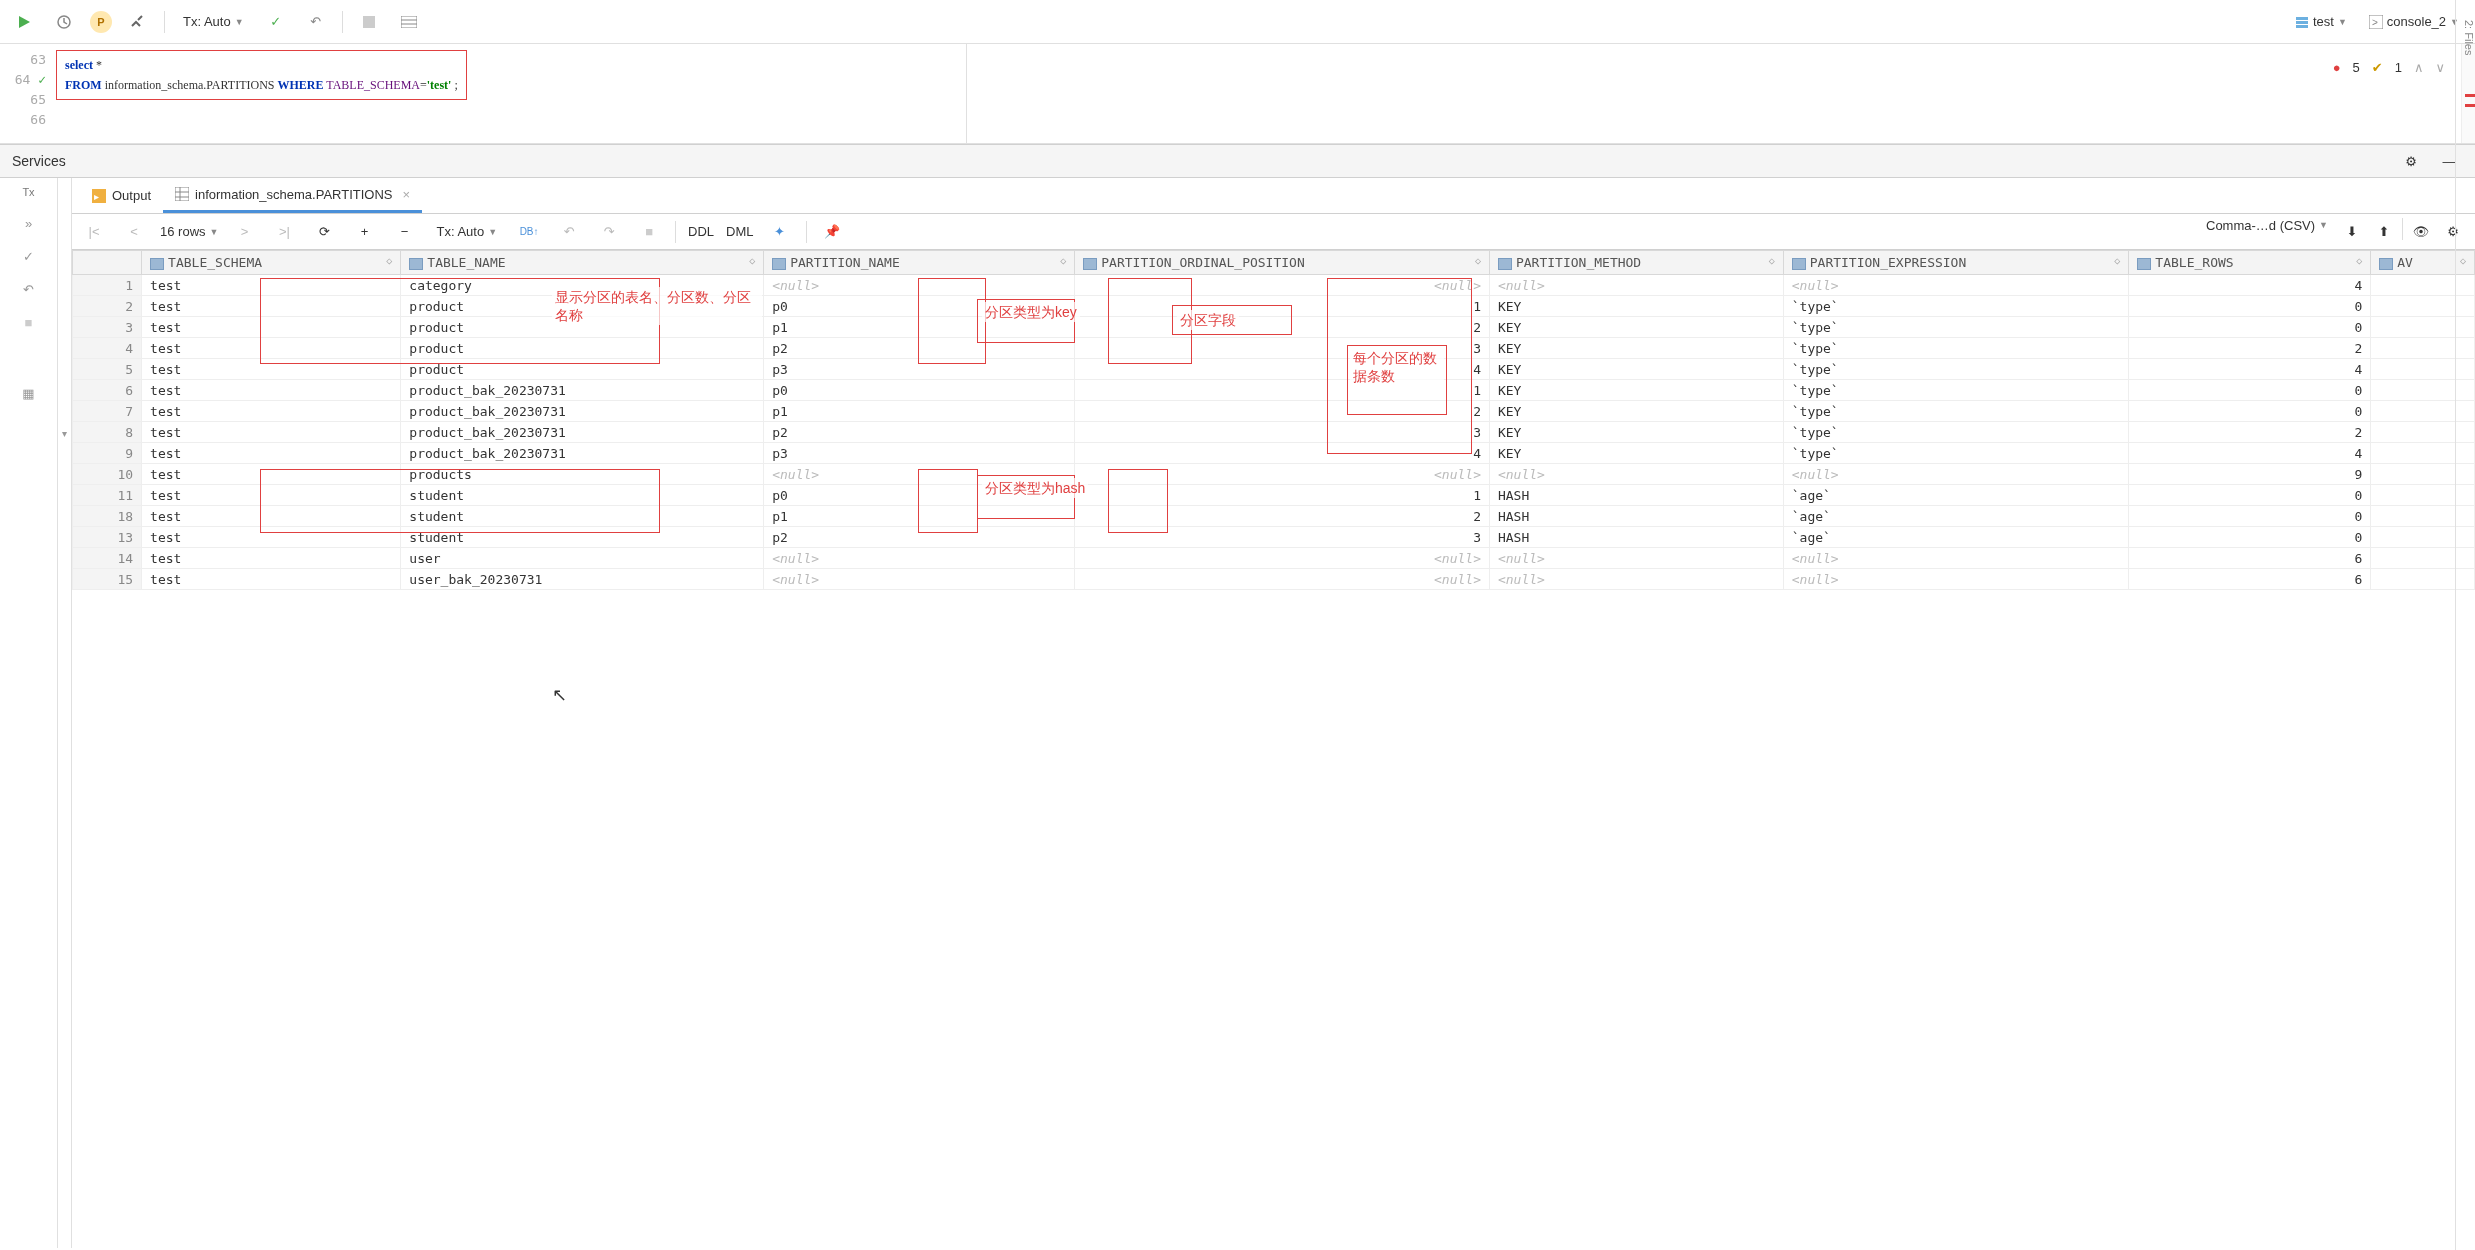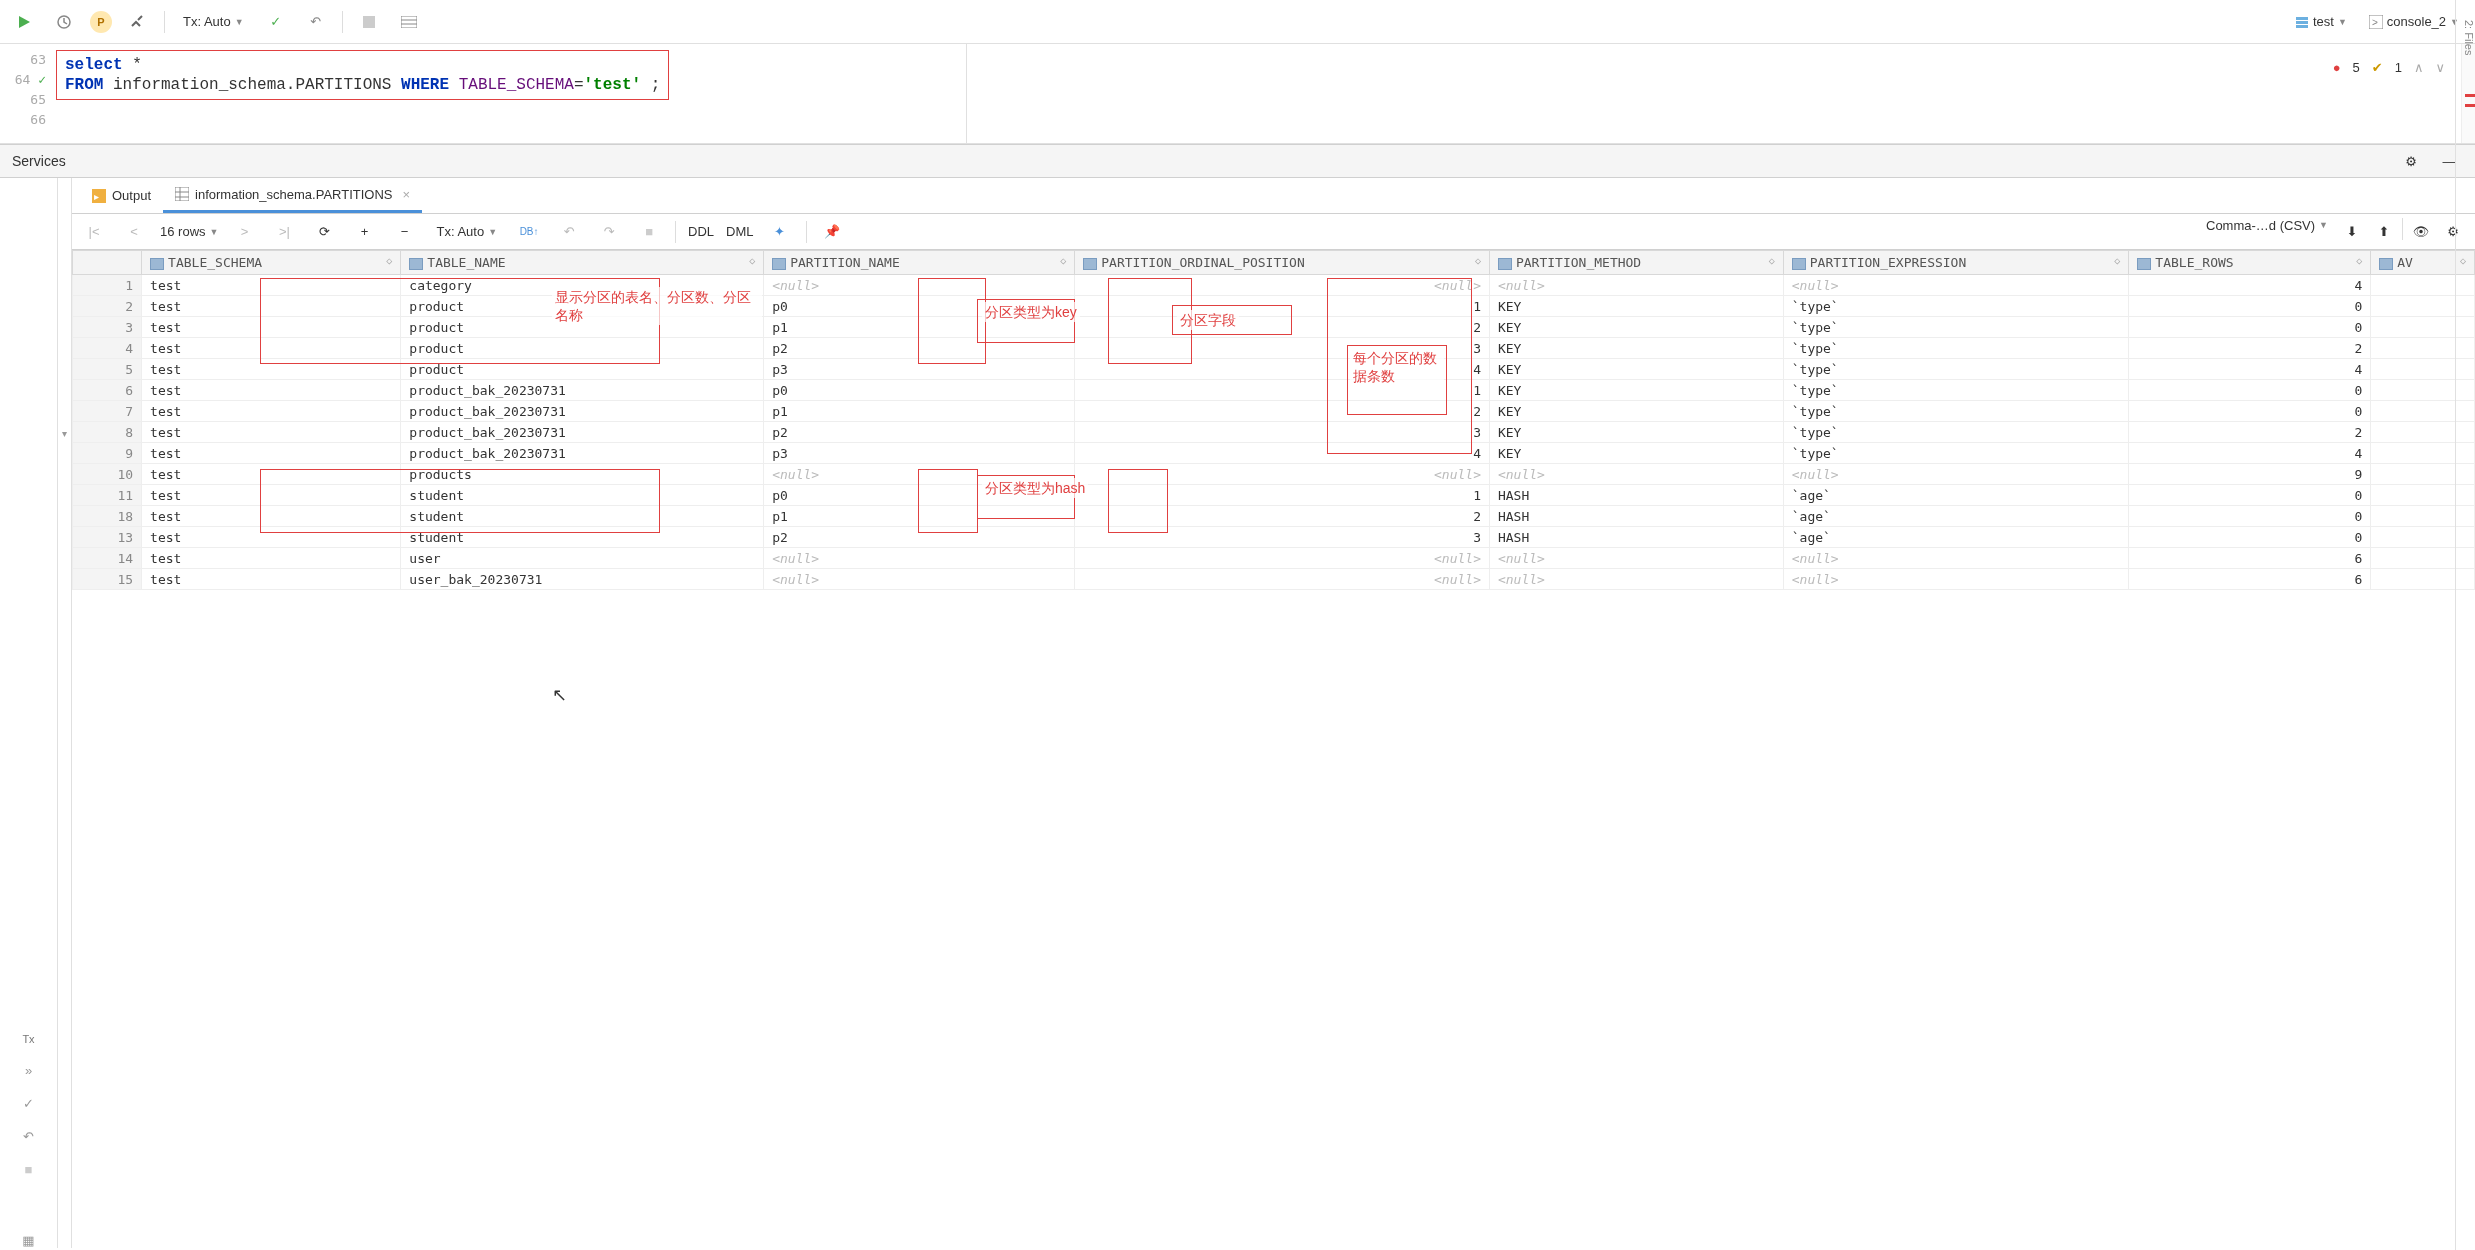--- a/index.html
+++ b/index.html
@@ -4,30 +4,30 @@
 <style>
 * { box-sizing: border-box; margin: 0; padding: 0; }
 body { font-family: -apple-system, "Segoe UI", Arial, sans-serif; font-size: 13px; color: #333; background: #fff; overflow: hidden; width: 2475px; height: 1250px; position: relative; }
 .toolbar { height: 44px; display: flex; align-items: center; padding: 0 10px; border-bottom: 1px solid #e0e0e0; gap: 12px; }
 .icon-btn { width: 28px; height: 28px; display: flex; align-items: center; justify-content: center; cursor: pointer; border-radius: 3px; }
 .tx-select { display: flex; align-items: center; gap: 4px; cursor: pointer; padding: 0 6px; }
 .right-toolbar { margin-left: auto; display: flex; align-items: center; gap: 10px; }
 .editor-area { height: 100px; display: flex; border-bottom: 1px solid #e0e0e0; position: relative; }
 .gutter { width: 56px; text-align: right; padding: 6px 10px 0 0; color: #aaa; font-family: Consolas, monospace; font-size: 13px; line-height: 20px; }
 .gutter .ok { color: #4caf50; }
-.code { flex: 1; padding: 6px 0; font-family: Liberation Mono, monospace; font-size: 16px; line-height: 20px; position: relative; }
+.code { flex: 1; padding: 6px 0; font-family: Liberation Serif, serif; font-size: 12px; line-height: 20px; position: relative; }
 .code-box { display: inline-block; border: 1.5px solid #e04040; padding: 4px 8px; }
 .kw { color: #0033b3; font-weight: bold; }
 .ident { color: #660e7a; }
 .str { color: #008000; font-weight: bold; }
 .services-header { height: 34px; display: flex; align-items: center; padding: 0 12px; background: #f5f5f5; border-bottom: 1px solid #d0d0d0; border-top: 1px solid #d0d0d0; }
 .services-header .title { font-size: 14px; }
 .services-header .right { margin-left: auto; display: flex; gap: 10px; }
 .lower { display: flex; height: 1070px; }
-.left-gutter { width: 58px; border-right: 1px solid #e0e0e0; display: flex; flex-direction: column; align-items: center; padding-top: 8px; gap: 18px; color: #777; position: relative; justify-content: flex-end; }
+.left-gutter { width: 58px; border-right: 1px solid #e0e0e0; display: flex; flex-direction: column; align-items: center; padding-top: 8px; gap: 18px; color: #777; position: relative; }
 .left-gutter .tx { font-size: 11px; }
 .left-gutter2 { width: 14px; border-right: 1px solid #e0e0e0; display: flex; align-items: flex-start; justify-content: center; padding-top: 250px; color: #999; }
 .main-panel { flex: 1; display: flex; flex-direction: column; }
 .tab-bar { height: 36px; display: flex; align-items: center; border-bottom: 1px solid #d0d0d0; padding-left: 8px; }
 .tab { display: flex; align-items: center; gap: 6px; padding: 0 12px; height: 100%; cursor: pointer; }
 .tab.active { border-bottom: 3px solid #4a90d9; }
 .results-toolbar { height: 36px; display: flex; align-items: center; padding: 0 8px; gap: 12px; border-bottom: 1px solid #d0d0d0; }
 .rows-label { display: flex; align-items: center; gap: 4px; }
 .table-area { flex: 1; overflow: auto; position: relative; }
 table { border-collapse: collapse; width: 100%; font-family: Consolas, monospace; font-size: 13px; }

